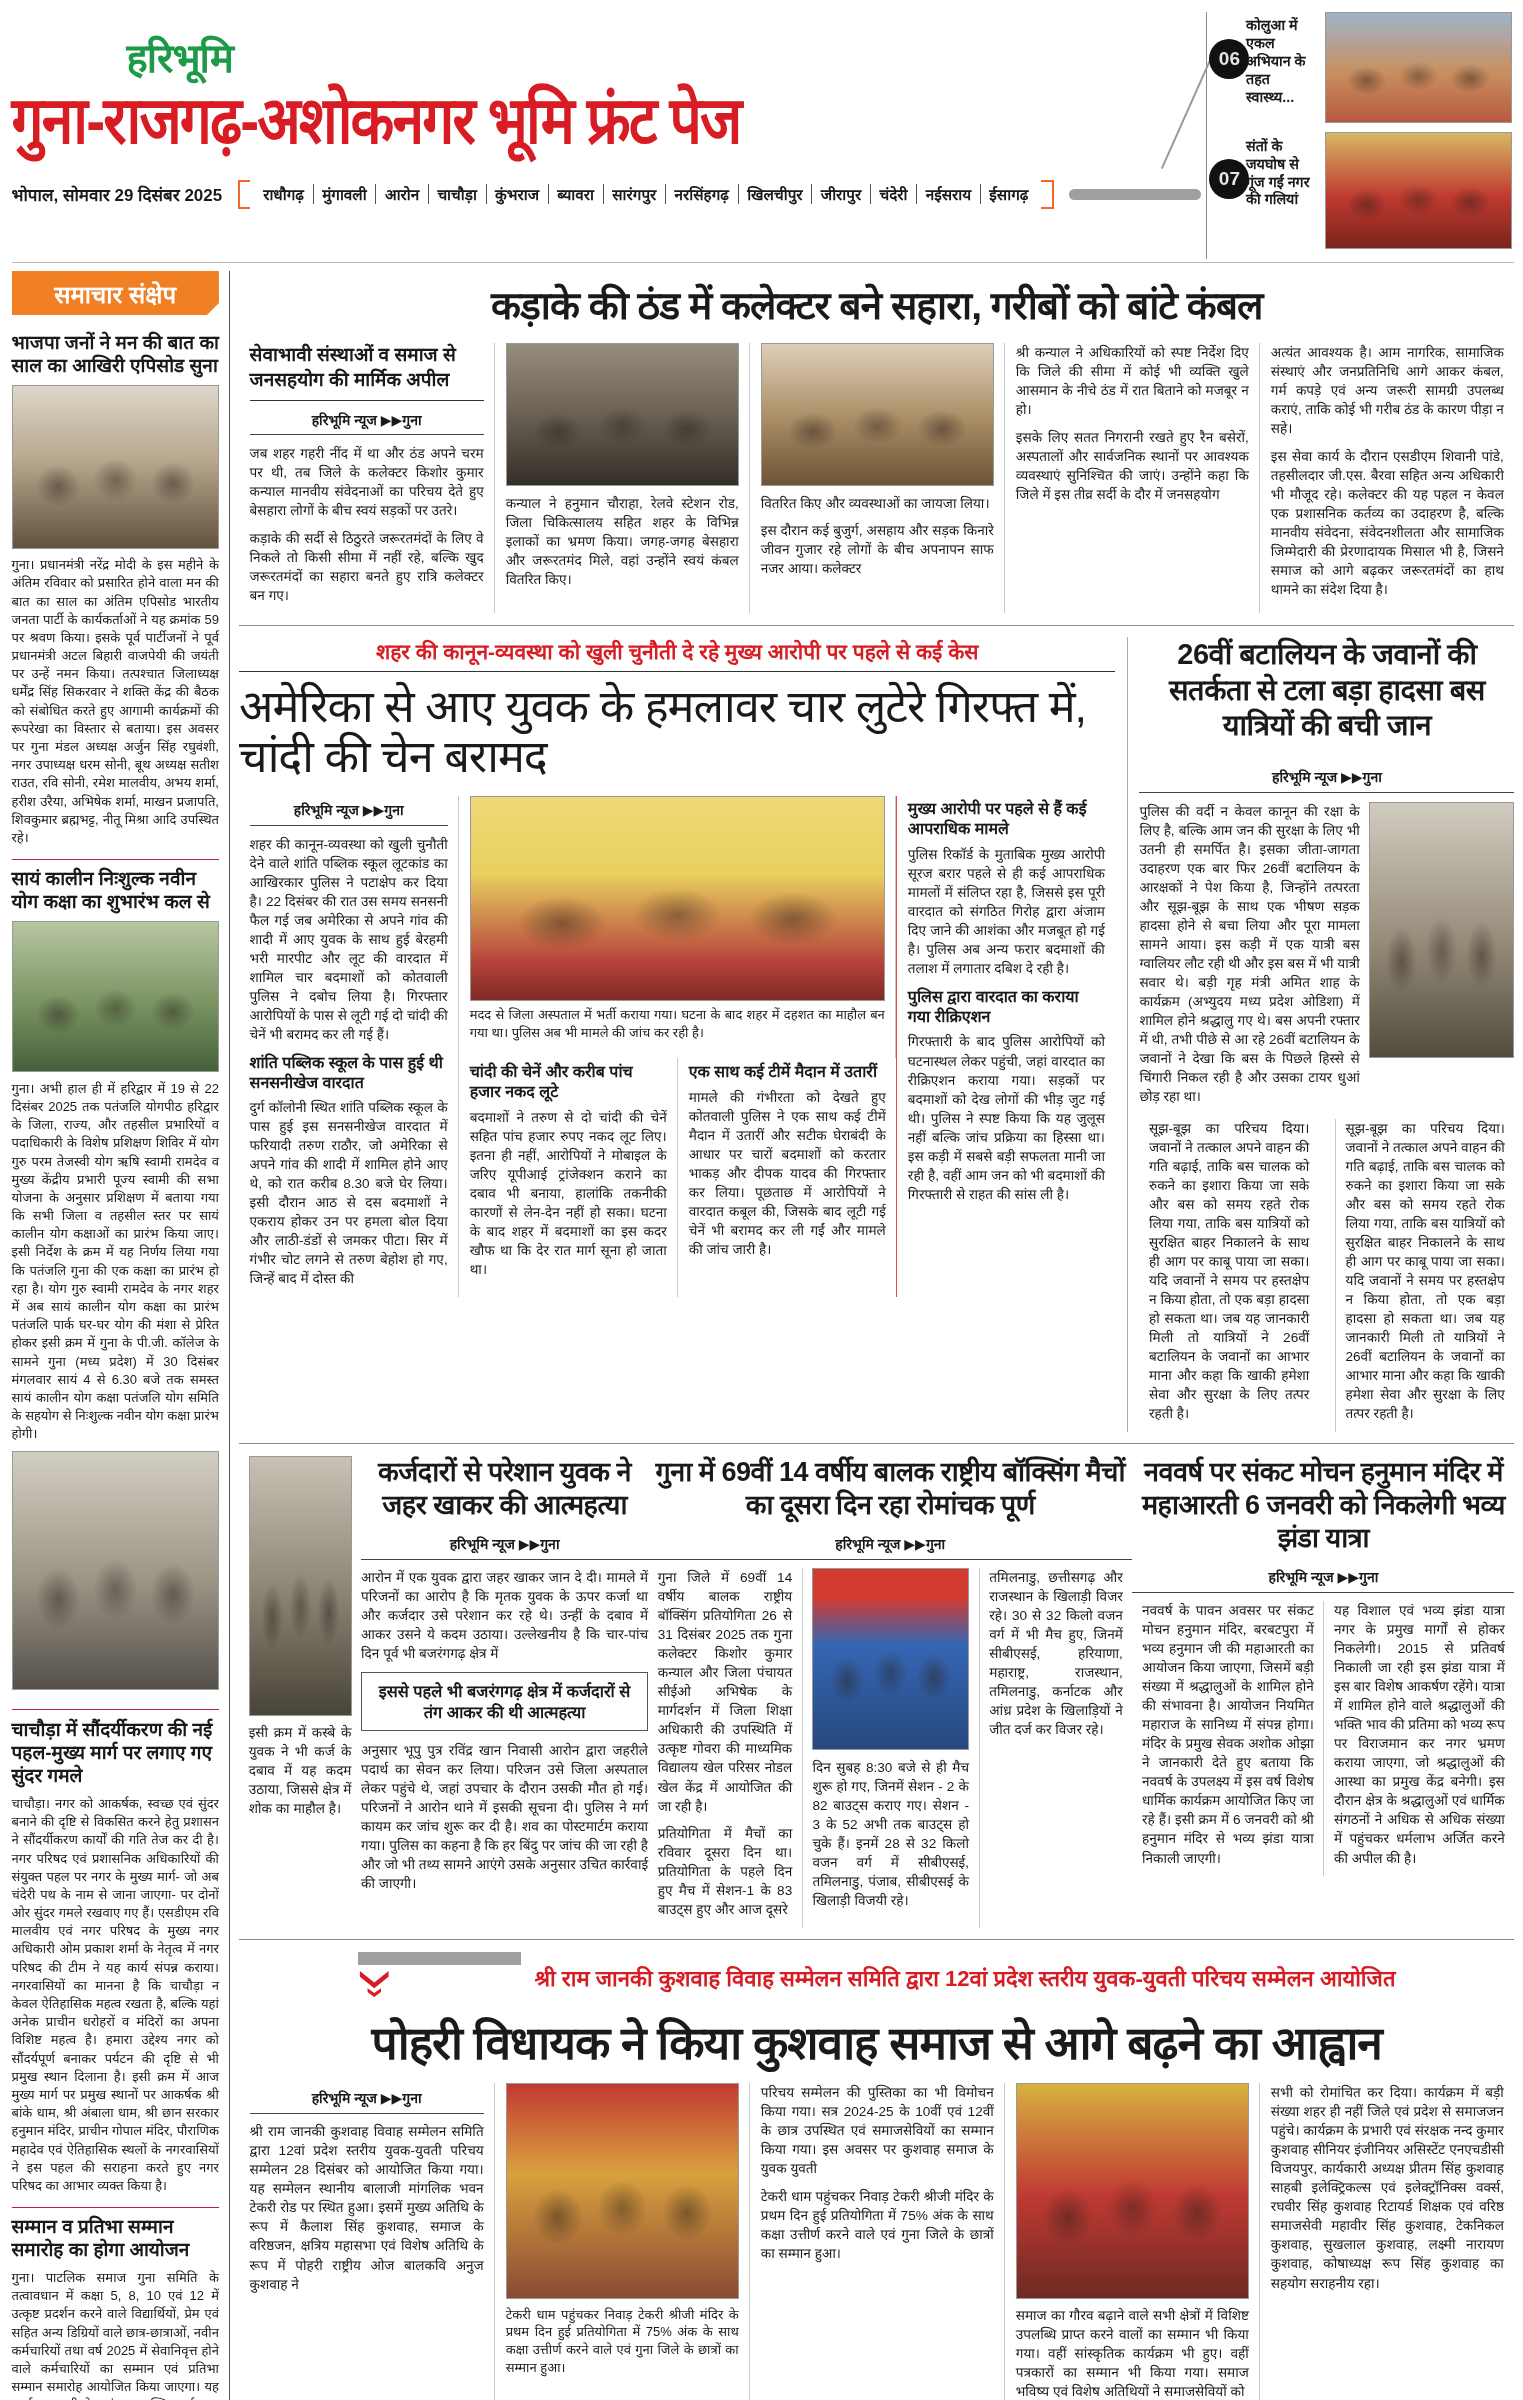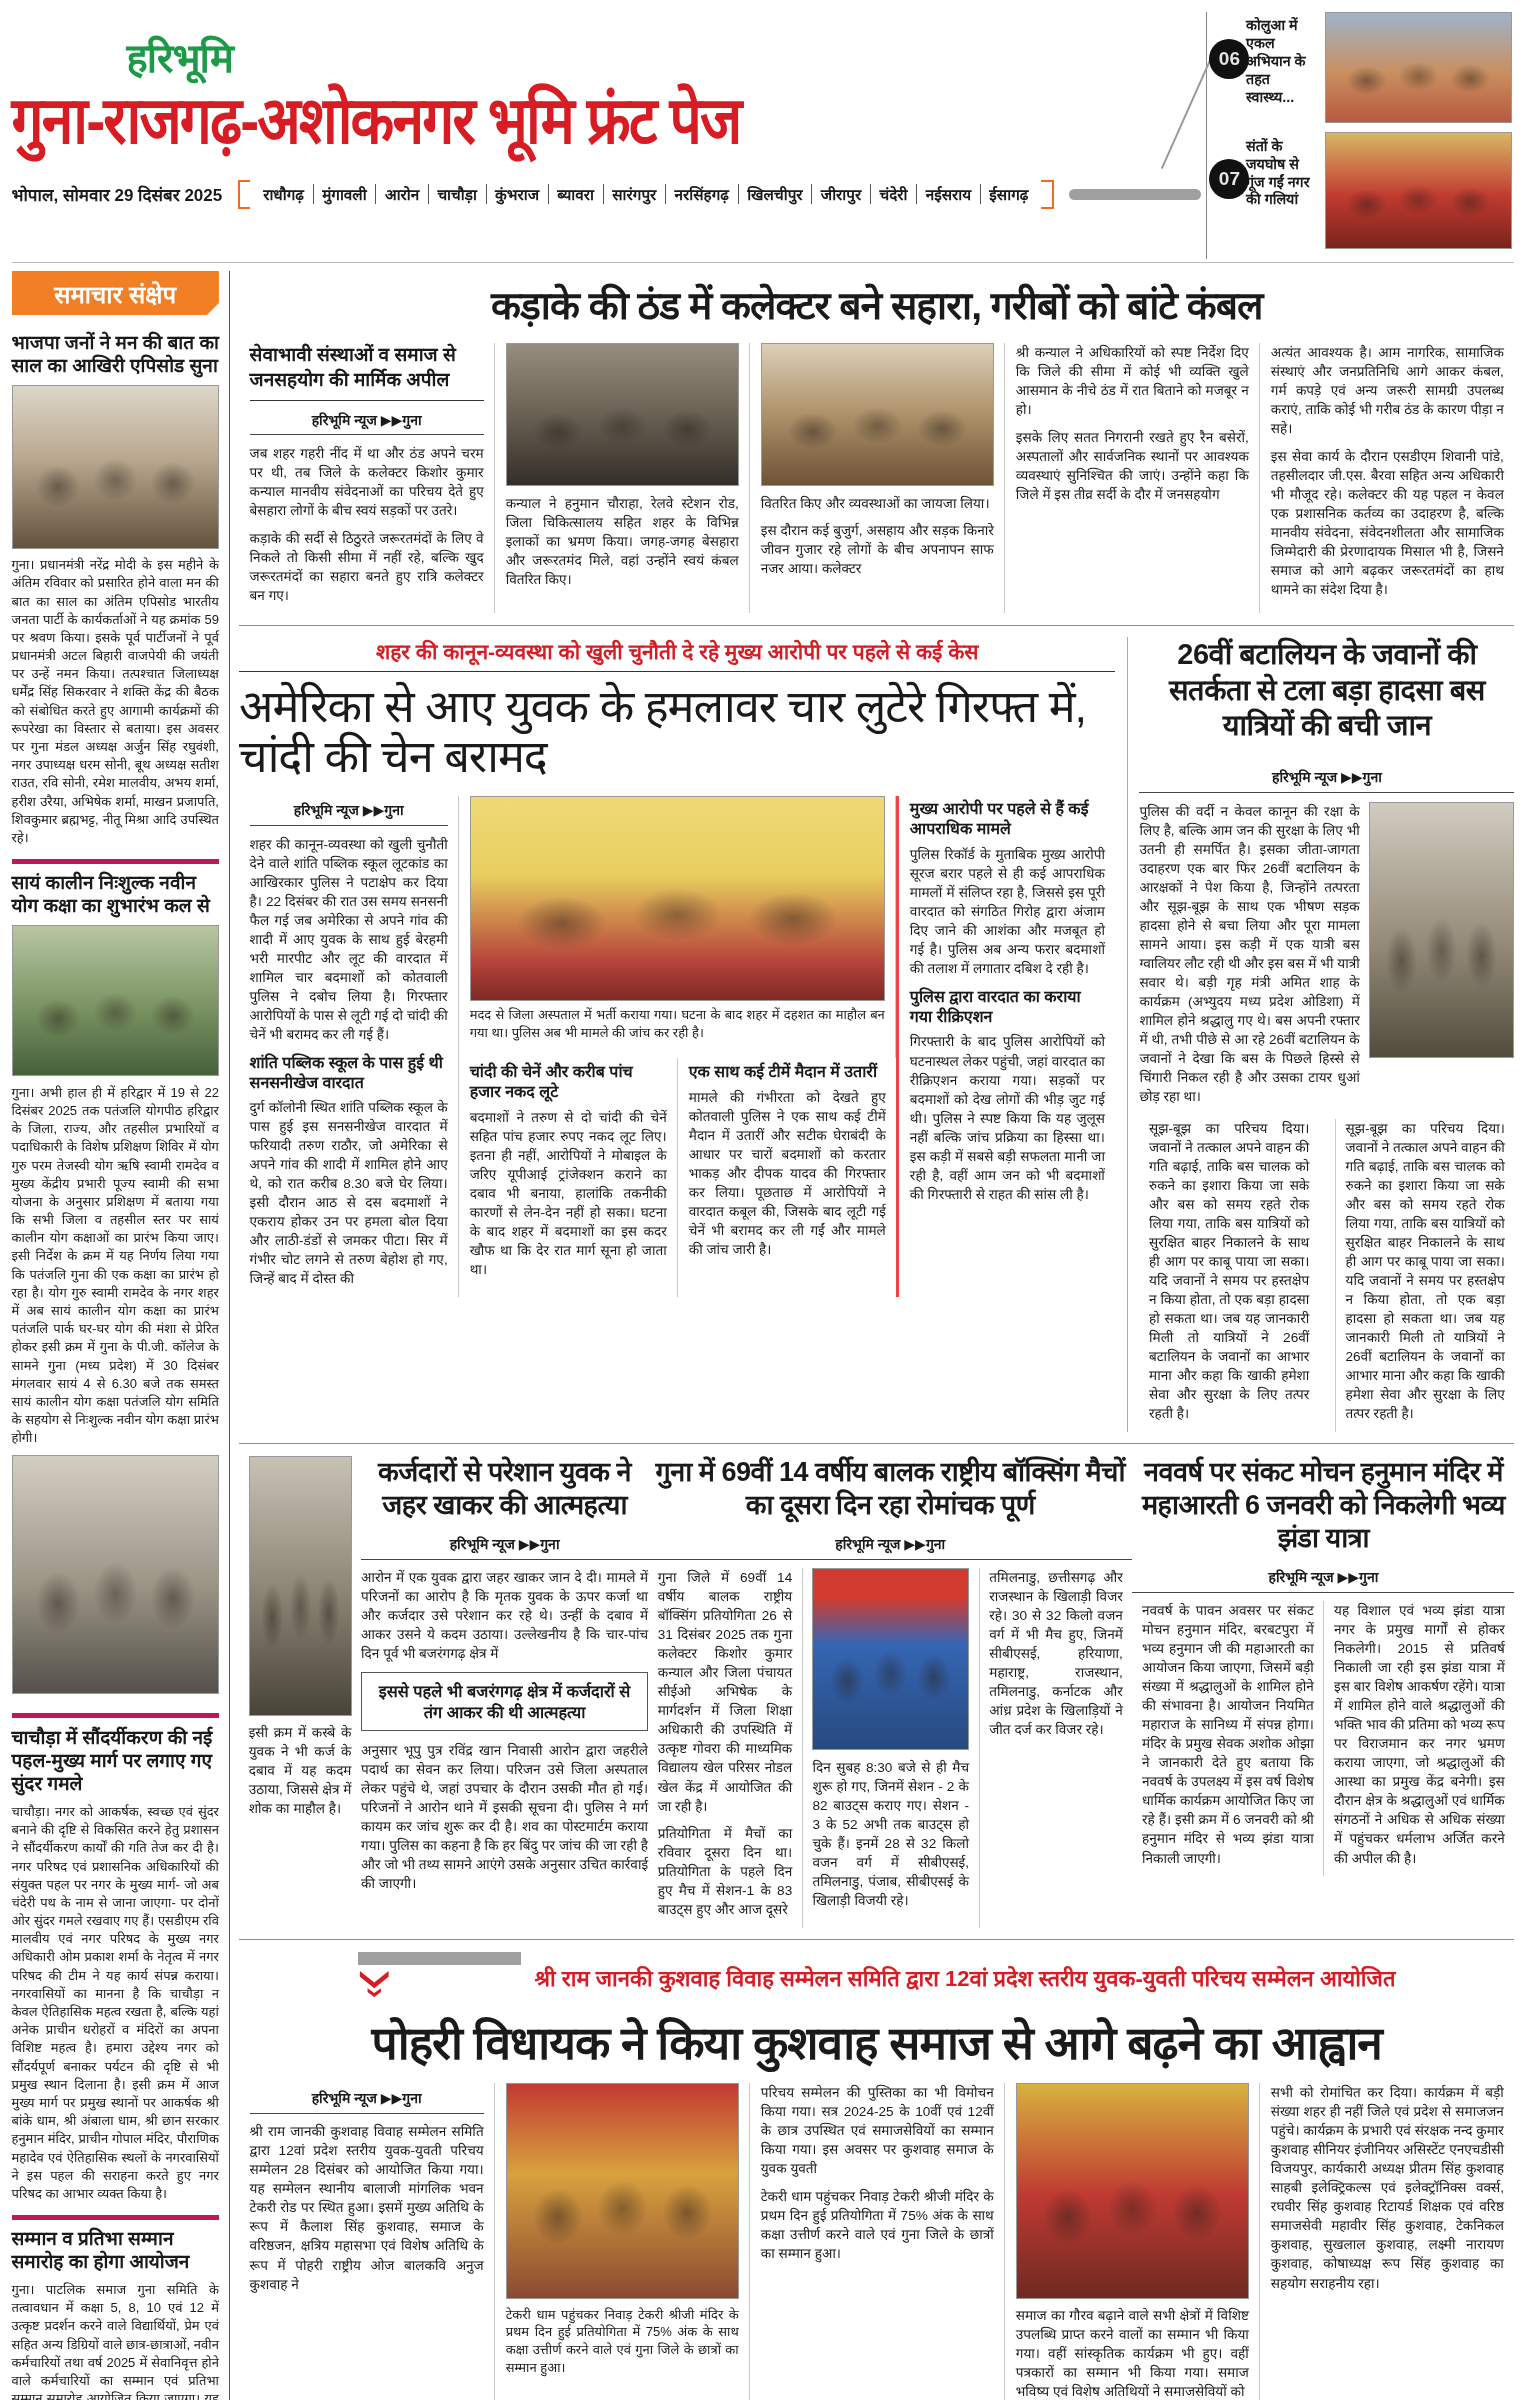--- a/index.html
+++ b/index.html
@@ -48,21 +48,21 @@
   .ph-boxing  { background:linear-gradient(180deg,#d23b2f 0%,#d23b2f 16%,#3566b4 42%,#27497e 100%); height:182px; }
   .ph-event1  { background:linear-gradient(180deg,#c23a31 0%,#d9a13e 42%,#8a4a33 100%); height:216px; }
   .ph-event2  { background:linear-gradient(180deg,#d8b13f 0%,#bf3a33 52%,#6e2a22 100%); height:216px; }
 
   
   .content { display:flex; margin-top:7.6px; gap:9.6px; }
   .sidebar { width:218px; flex:none; border-right:1.4px solid #555; padding-right:9.6px; }
   .main { flex:1; min-width:0; }
 
   .sb-header { background:#f08023; color:#fff; font-weight:800; font-size:24px; text-align:center; padding:5.7px 3.8px; clip-path:polygon(0 0,100% 0,100% 72%,94% 100%,0 100%); margin-bottom:7.6px; }
-  .sb-art { border-bottom:5px solid #be185d; padding:7.6px 0 11.5px; }
+  .sb-art { border-bottom:1px solid #be185d; padding:7.6px 0 11.5px; }
   .sb-art:last-child { border-bottom:none; }
   .sb-head { font-size:19px; font-weight:800; line-height:1.22; margin-bottom:7.6px; }
   .sb-body { font-size:13px; line-height:1.4; text-align:justify; }
   .sb-photo { width:100%; margin-bottom:7.6px; border:1px solid #999; }
 
   .byline { text-align:center; font-weight:bold; font-size:14px; padding:4.8px 0 5.7px; border-bottom:1.4px solid #444; margin-bottom:8.6px; }
   p.body { font-size:13.6px; line-height:1.4; text-align:justify; margin-bottom:8.6px; }
   .subhead { font-weight:800; font-size:16px; line-height:1.25; margin:3.8px 0 5.7px; }
 
   .hline { border-top:1.1px solid #8a8a8a; margin:11.5px 0; }
@@ -79,21 +79,21 @@
   .row2 { display:flex; gap:11.5px; }
   .a2 { flex:1; min-width:0; border-right:1px solid #aaa; padding-right:11.5px; }
   .a2-kicker { color:#d71d23; font-weight:800; font-size:21px; text-align:center; border-bottom:1.9px solid #333; padding-bottom:5.7px; margin-bottom:9.6px; }
   .a2-head { font-size:45px; font-weight:400; letter-spacing:-1px; line-height:1.12; margin-bottom:13px; }
   .a2-grid { display:grid; grid-template-columns:repeat(4,1fr); grid-template-areas:"c1 ph ph c4" "c1 b1 b2 c4"; }
   .a2-grid > div { padding:0 10.5px; }
   .a2-c1 { grid-area:c1; }
   .a2-ph { grid-area:ph; border-left:1px solid #c9c9c9; border-right:1px solid #c9c9c9; }
   .a2-b1 { grid-area:b1; border-left:1px solid #c9c9c9; }
   .a2-b2 { grid-area:b2; border-left:1px solid #c9c9c9; }
-  .a2-c4 { grid-area:c4; border-left:3px solid #ef4444; }
+  .a2-c4 { grid-area:c4; border-left:1px solid #ef4444; }
   .a2-ph .ph { border:1px solid #999; margin-bottom:5.7px; }
   .caption { font-size:13px; line-height:1.35; text-align:justify; margin-bottom:7.6px; }
 
   .a3 { width:375px; flex:none; }
   .a3-head { font-size:29px; font-weight:800; text-align:center; line-height:1.22; margin-bottom:19px; letter-spacing:-0.5px; }
   .a3-top { display:flex; gap:9.6px; }
   .a3-top .txt { flex:1; }
   .a3-top .ph { width:145px; flex:none; border:1px solid #999; }
   .a3-cols { display:grid; grid-template-columns:1fr 1fr; gap:16px; margin-top:3.8px; }
   .a3-cols > div { padding:0 9.6px; }

